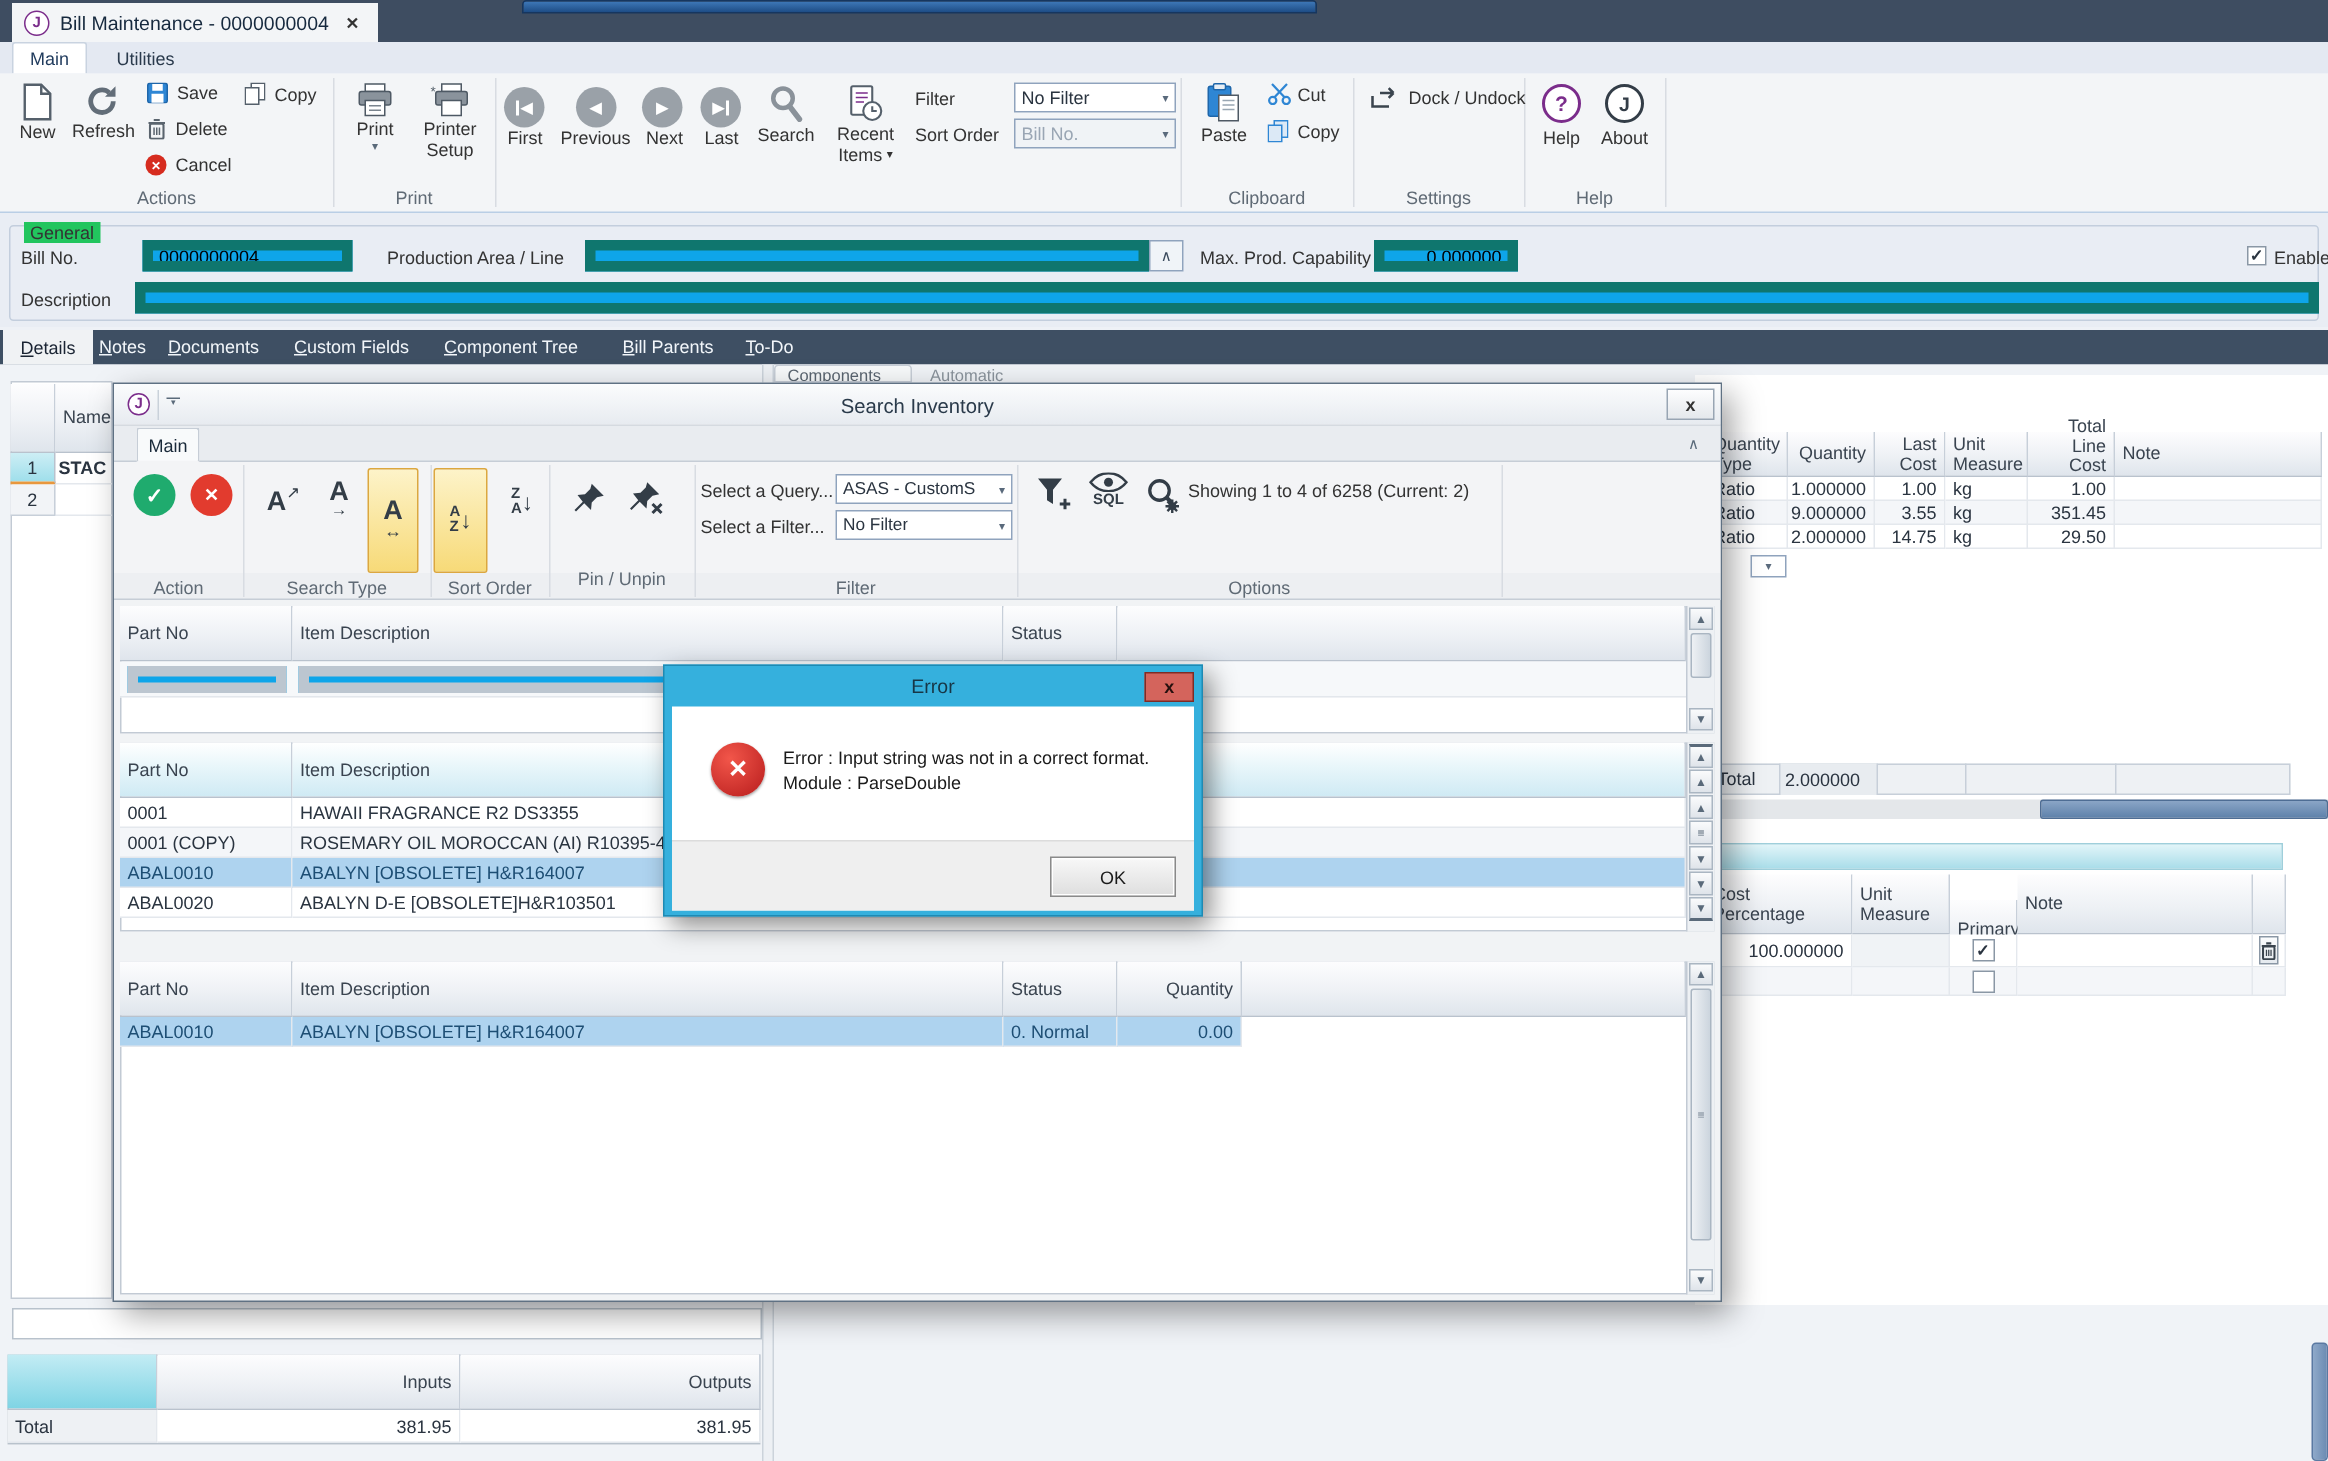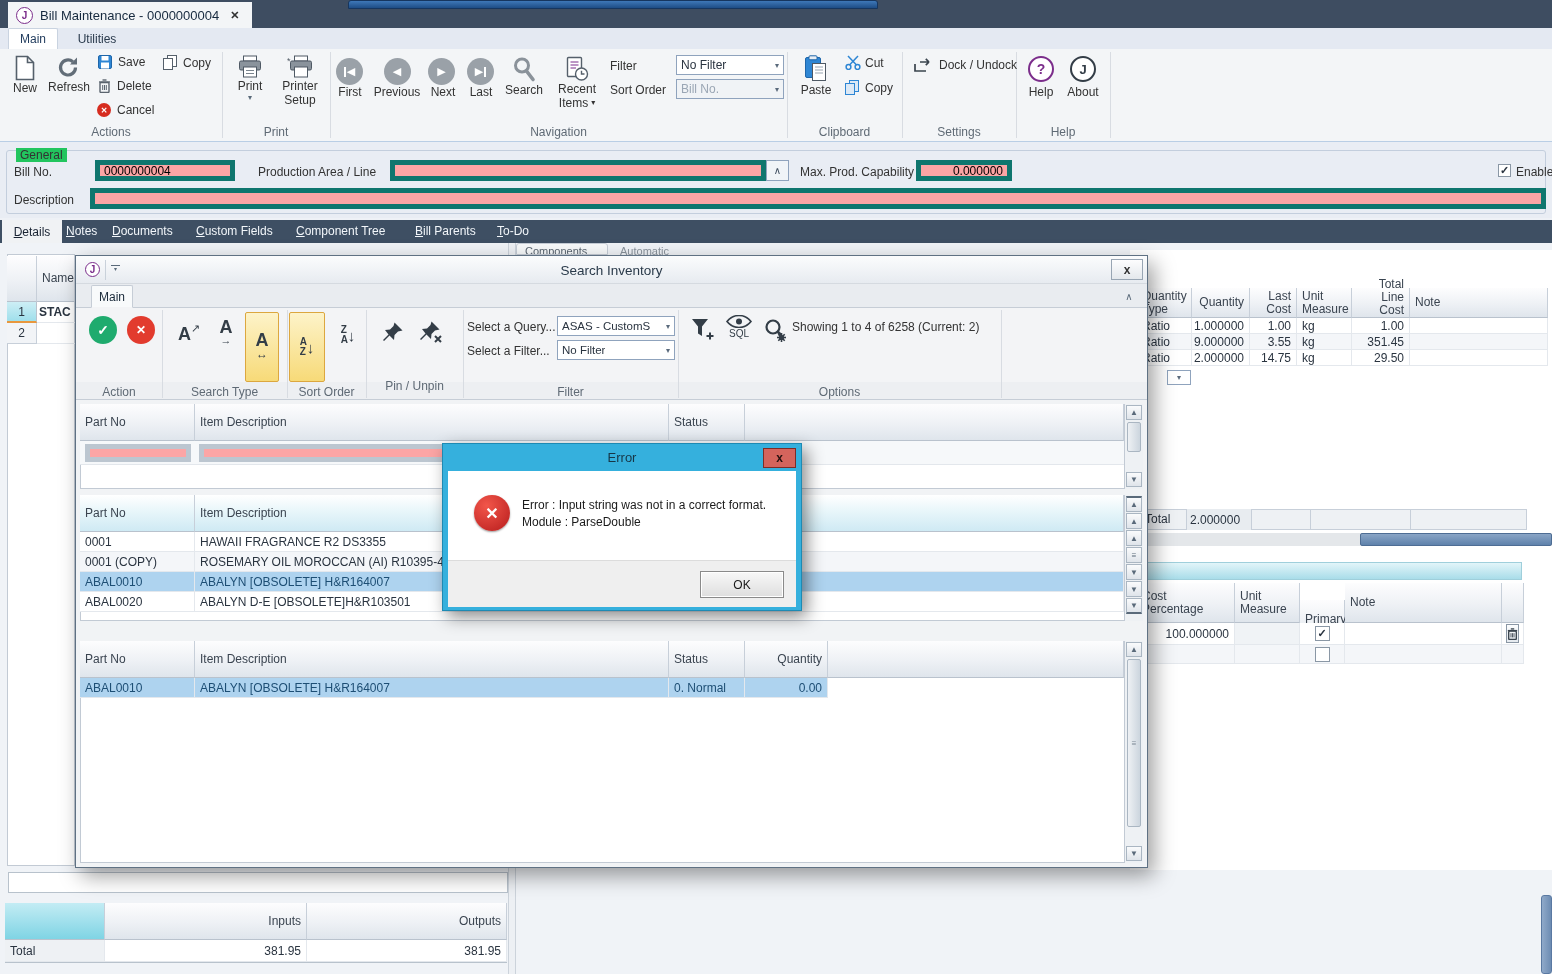--- a/index.html
+++ b/index.html
@@ -9,21 +9,21 @@
 .fc{display:flex;align-items:center;justify-content:center}
 .rt{justify-content:flex-end!important;text-align:right}
 .nw{white-space:nowrap;overflow:hidden}
 .hcell{background:linear-gradient(#fdfdfe 0%,#eef1f5 55%,#dfe5ec 100%);border-right:1px solid #c7cfd9;border-bottom:1px solid #b9c2cd;color:#3a4450;padding:0 5px;display:flex;align-items:center;line-height:13px}
 .cyanhdr{background:linear-gradient(#ffffff 0%,#e8f6fa 45%,#cfeaf4 100%)!important}
 .cell{border-right:1px solid #e4e8ed;border-bottom:1px solid #e4e8ed;padding:0 5px;background:#fff;display:flex;align-items:center}
 .sel{background:#aed3ef!important;color:#1d4e74}
 .combo{background:#fff;border:1px solid #8fa3bd;display:flex;align-items:center;justify-content:space-between;padding:0 4px}
 .combo .car{color:#5a6a7c;font-size:8px}
 .combo.dis{background:#f0f3f6;color:#9aa6b4}
-.inp{border:5px solid #0f766e;background:#fca5a5;font-family:"Liberation Sans",sans-serif;font-size:12px;padding:0 4px;box-sizing:border-box}
+.inp{border:7px solid #0f766e;background:#0ea5e9;font-family:"Liberation Sans",sans-serif;font-size:12px;padding:0 4px;box-sizing:border-box}
 .navc{width:27px;height:27px;border-radius:50%;background:#9aa1a8;color:#fff;display:flex;align-items:center;justify-content:center;font-size:11px;gap:1px}
 .navc .bar{display:block;width:2px;height:10px;background:#fff}
 .icolbl{font-size:12px;color:#333;text-align:center;line-height:14px}
 .ylw{background:linear-gradient(#fdf3c9,#f7da78);border:1px solid #dca73f;border-radius:2px}
 .scrbtn{background:linear-gradient(#fafbfc,#dfe4ea);border:1px solid #aab6c2;color:#5a6a7a;font-size:8px;display:flex;align-items:center;justify-content:center}
 .thumb{background:linear-gradient(90deg,#eef1f4,#ccd5de);border:1px solid #aab6c2;border-radius:2px}
 .cb{width:13px;height:13px;background:#fff;border:1px solid #8a97a5;display:flex;align-items:center;justify-content:center;font-size:11px;color:#2a3440;font-weight:bold}
 .glbl{color:#5f6a75;text-align:center;font-size:12px}
 .gdiv{width:1px;background:#d8dce2}
 .dtab{color:#f2f6fa;font-size:12px}
@@ -249,21 +249,20 @@
     <div class="circleic" style="width:22px;height:22px;border:2.2px solid #7b2d8b;color:#7b2d8b;font-size:14px;margin:0 auto">?</div>
     <div class="icolbl" style="margin-top:3px">Help</div>
   </div>
   <div class="abs" style="left:1066px;top:56px;width:34px;text-align:center">
     <div class="circleic" style="width:22px;height:22px;border:2.2px solid #333d47;color:#333d47;font-size:13px;margin:0 auto">J</div>
     <div class="icolbl" style="margin-top:3px">About</div>
   </div>
 
   <div class="abs glbl" style="left:0;top:125px;width:222px">Actions</div>
   <div class="abs glbl" style="left:222px;top:125px;width:108px">Print</div>
-  <div class="abs glbl" style="left:330px;top:125px;width:457px">Navigation</div>
   <div class="abs glbl" style="left:787px;top:125px;width:115px">Clipboard</div>
   <div class="abs glbl" style="left:902px;top:125px;width:114px">Settings</div>
   <div class="abs glbl" style="left:1016px;top:125px;width:94px">Help</div>
 
   <div class="abs" style="left:0;top:142px;width:1552px;height:76px;background:#e9edf4"></div>
   <div class="abs" style="left:6px;top:150px;width:1540px;height:64px;border:1px solid #c3cedd;border-radius:3px"></div>
   <div class="abs" style="left:16px;top:148px;background:#22c55e;padding:0 4px;color:#333">General</div>
   <div class="abs lbl" style="left:14px;top:165px">Bill No.</div>
   <input class="abs inp" style="left: 95px; top: 160px; width: 140px; height: 21px;" value="0000000004">
   <div class="abs lbl" style="left:258px;top:165px">Production Area / Line</div>
@@ -529,21 +528,21 @@
           </svg>
         </span>
       </div>
     <div class="abs" style="left:647px;top:59px;width:32px;text-align:center">
       <div class="fc">
           <svg width="26" height="13" viewBox="0 0 26 13">
             <path d="M1 6.5C5 1.5 9 .5 13 .5s8 1 12 6c-4 5-8 6-12 6s-8-1-12-6z" fill="none" stroke="#333d47" stroke-width="1.6"></path>
             <circle cx="13" cy="6.5" r="3" fill="#333d47"></circle>
           </svg>
         </div>
-      <div style="font-size:10px;font-weight:normal;color:#333d47;line-height:11px">SQL</div>
+      <div style="font-size:10px;font-weight:bold;color:#333d47;line-height:11px">SQL</div>
     </div>
     <div class="abs fc" style="left:685px;top:60px;width:28px;height:28px">
         <span>
           <svg width="26" height="26" viewBox="0 0 26 26">
             <circle cx="11" cy="10" r="6.5" fill="none" stroke="#333d47" stroke-width="2.2"></circle>
             <line x1="15.5" y1="14.5" x2="19" y2="18" stroke="#333d47" stroke-width="2.6"></line>
             <g stroke="#333d47" stroke-width="1.6">
               <line x1="19.5" y1="16" x2="19.5" y2="25"></line>
               <line x1="15" y1="20.5" x2="24" y2="20.5"></line>
               <line x1="16.3" y1="17.3" x2="22.7" y2="23.7"></line>

